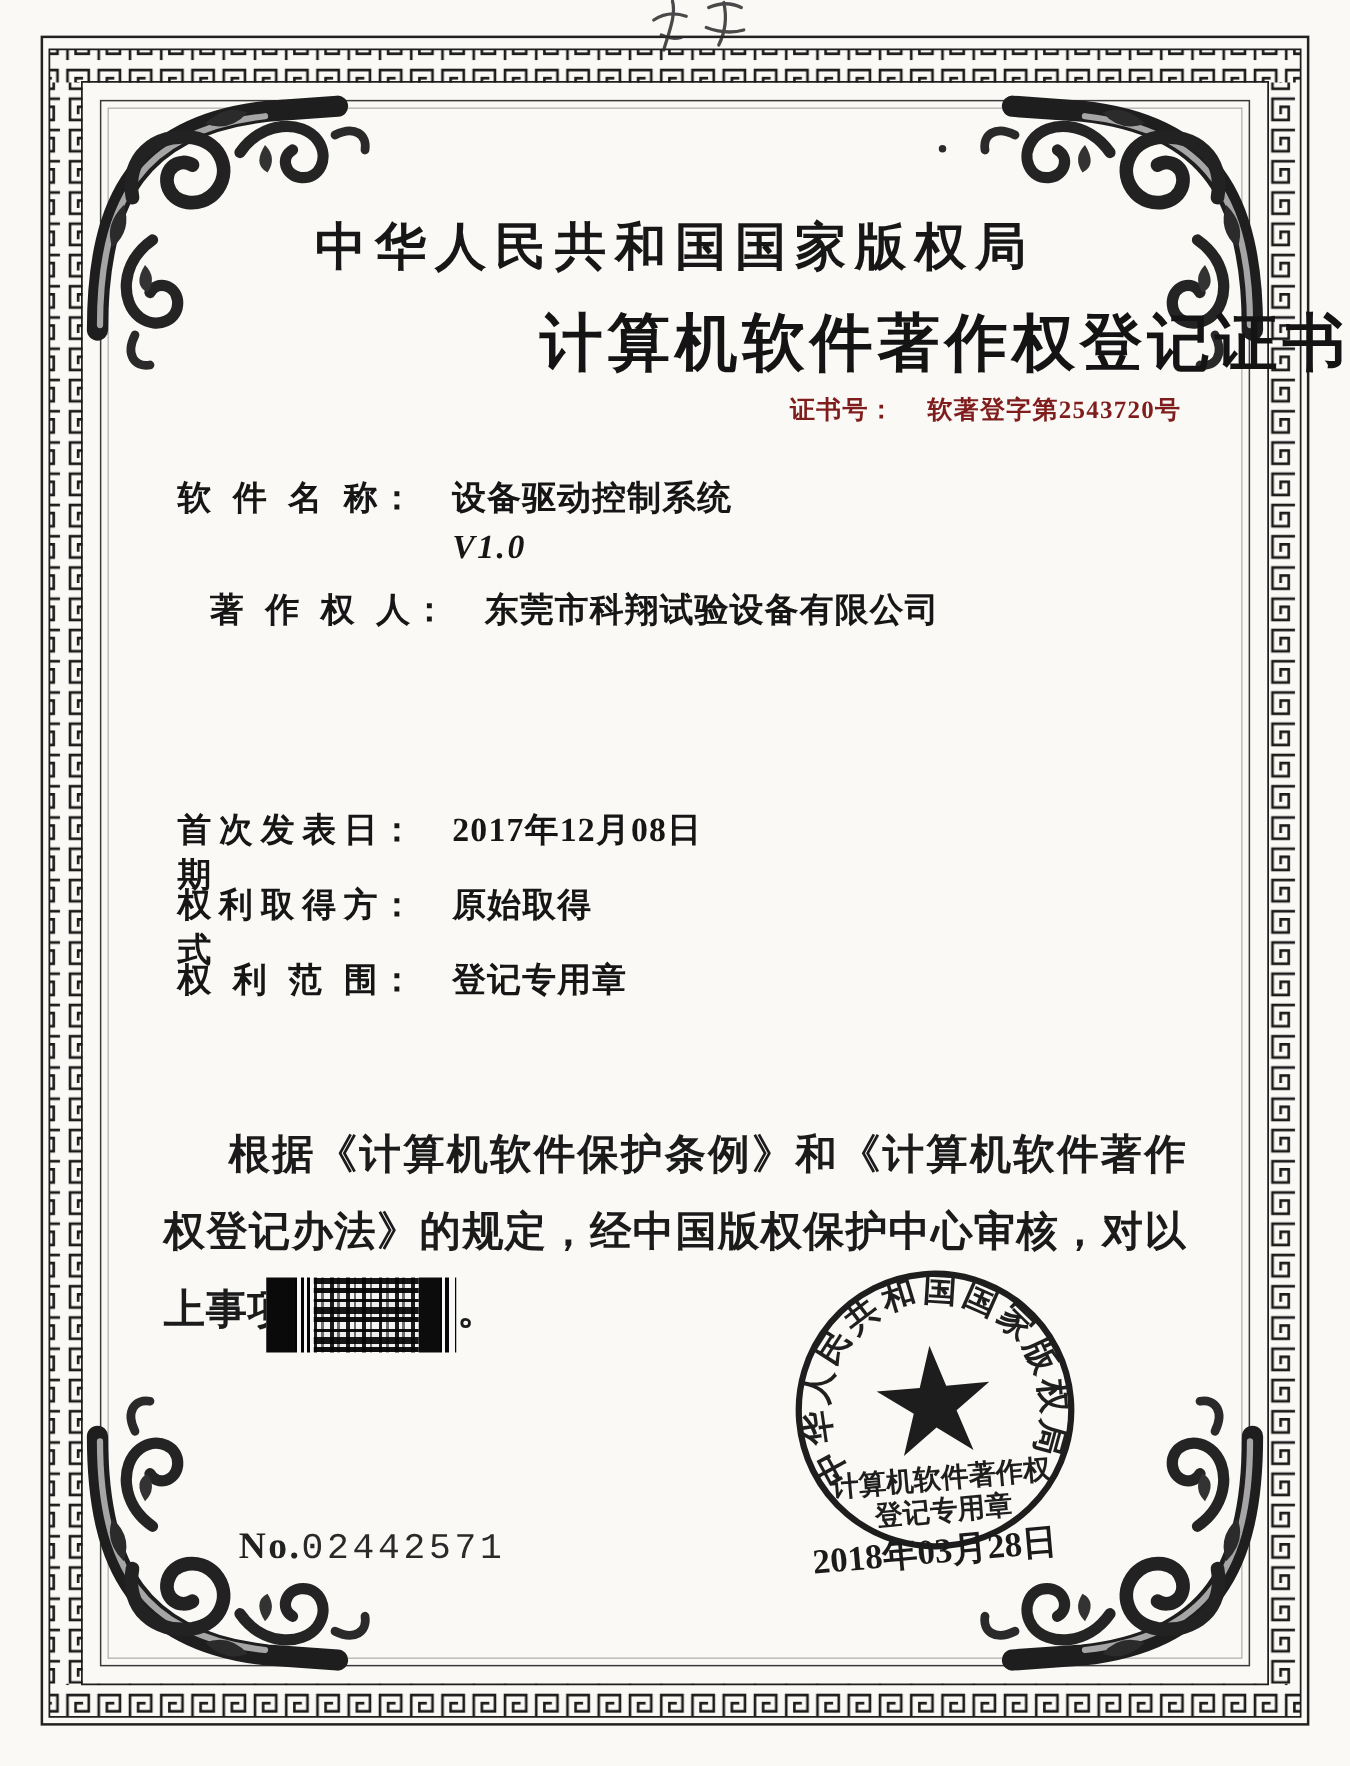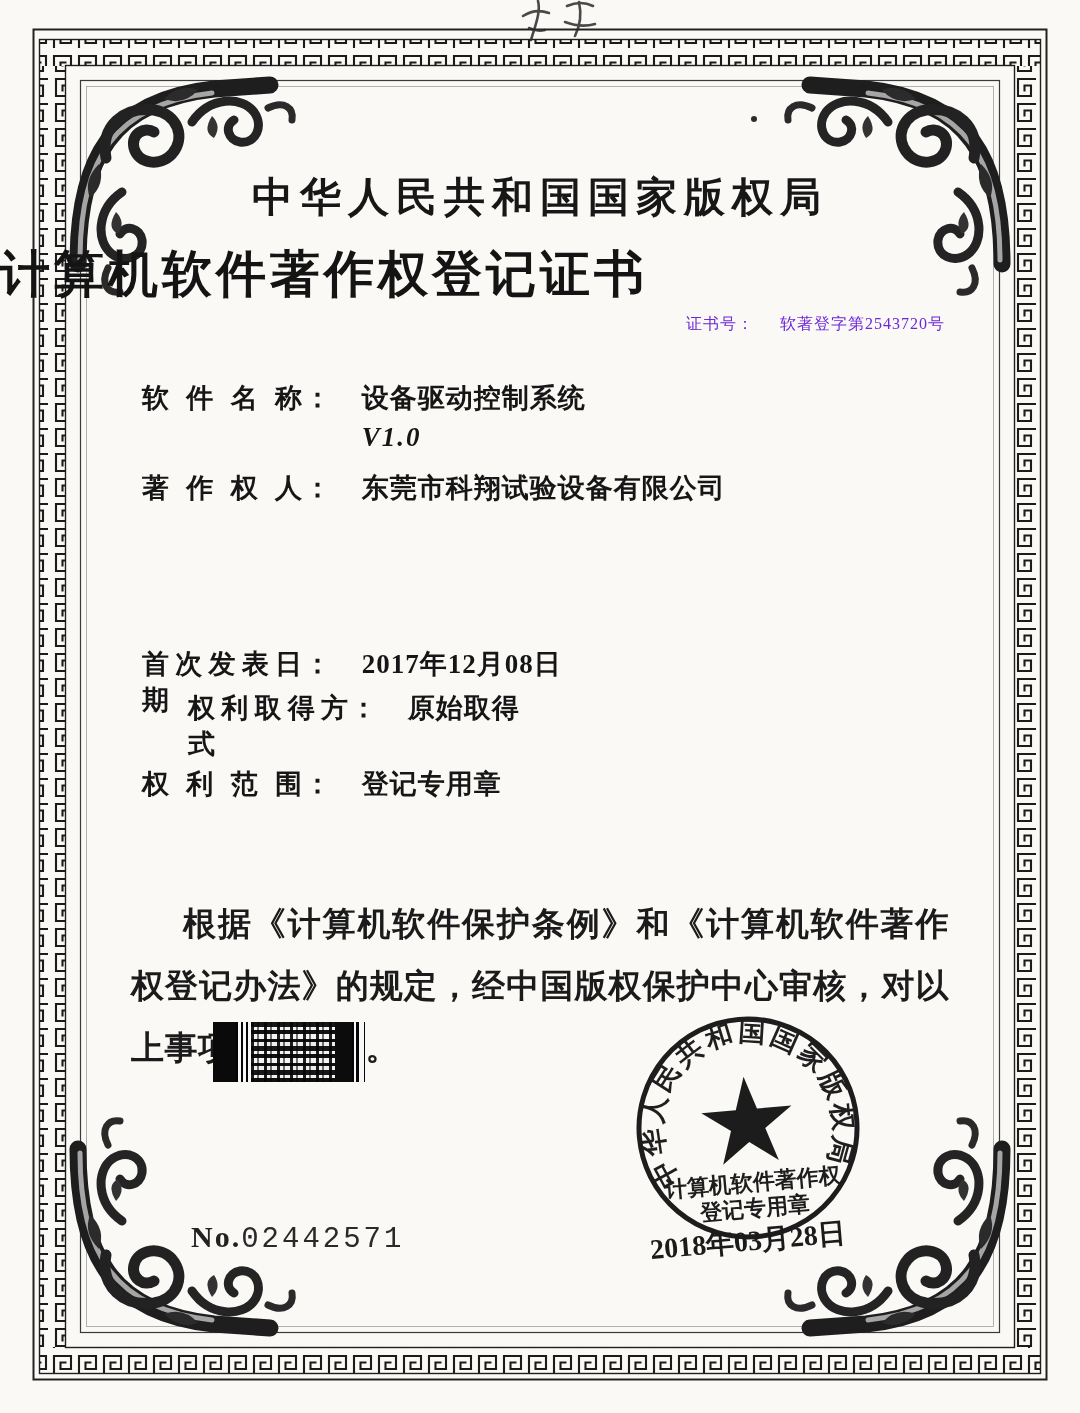--- a/index.html
+++ b/index.html
@@ -16,28 +16,28 @@
   svg{display:block;}
 
   .authority{
     top:170px;left:0;width:1080px;
     text-align:center;
     font-size:41px;font-weight:700;letter-spacing:7px;
     color:#171717;
   }
   .cert-title{
     top:241px;left:0;width:1080px;
-    text-align:left;
+    text-align:right;
     font-size:50px;font-weight:700;letter-spacing:4px;
     color:#141414;
   }
   .cert-no-line{
     top:314px;right:135px;
-    font-size:16px;font-weight:400;letter-spacing:1px;
-    color:#6d28d9;
+    font-size:20px;font-weight:700;letter-spacing:1px;
+    color:#7f1d1d;
   }
   .cert-no-line .gap{display:inline-block;width:26px;}
 
   .field-row{position:absolute;left:142px;font-size:27px;font-weight:700;color:#161616;}
   .field-label{
     display:inline-block;width:160px;
     text-align:justify;text-align-last:justify;
     vertical-align:top;
   }
   .field-colon{display:inline-block;vertical-align:top;margin-left:2px;}
@@ -144,32 +144,32 @@
   </div>
 
   <div class="field-row" style="top:380px;">
     <span class="field-label">软件名称</span><span class="field-colon">：</span>
     <span class="field-value">
       <span>设备驱动控制系统</span>
       <span class="v2">V1.0</span>
     </span>
   </div>
 
-  <div class="field-row" style="top:470px;">
+  <div class="field-row" style="top:470px;margin-left:26px;">
     <span class="field-label">著作权人</span><span class="field-colon">：</span>
     <span class="field-value">东莞市科翔试验设备有限公司</span>
   </div>
 
 
   <div class="field-row" style="top:646px;">
     <span class="field-label">首次发表日期</span><span class="field-colon">：</span>
     <span class="field-value">2017年12月08日</span>
   </div>
 
-  <div class="field-row" style="top:690px;margin-left:46px;">
+  <div class="field-row" style="top:706px;">
     <span class="field-label">权利取得方式</span><span class="field-colon">：</span>
     <span class="field-value">原始取得</span>
   </div>
 
   <div class="field-row" style="top:766px;">
     <span class="field-label">权利范围</span><span class="field-colon">：</span>
     <span class="field-value">登记专用章</span>
   </div>
 
 

